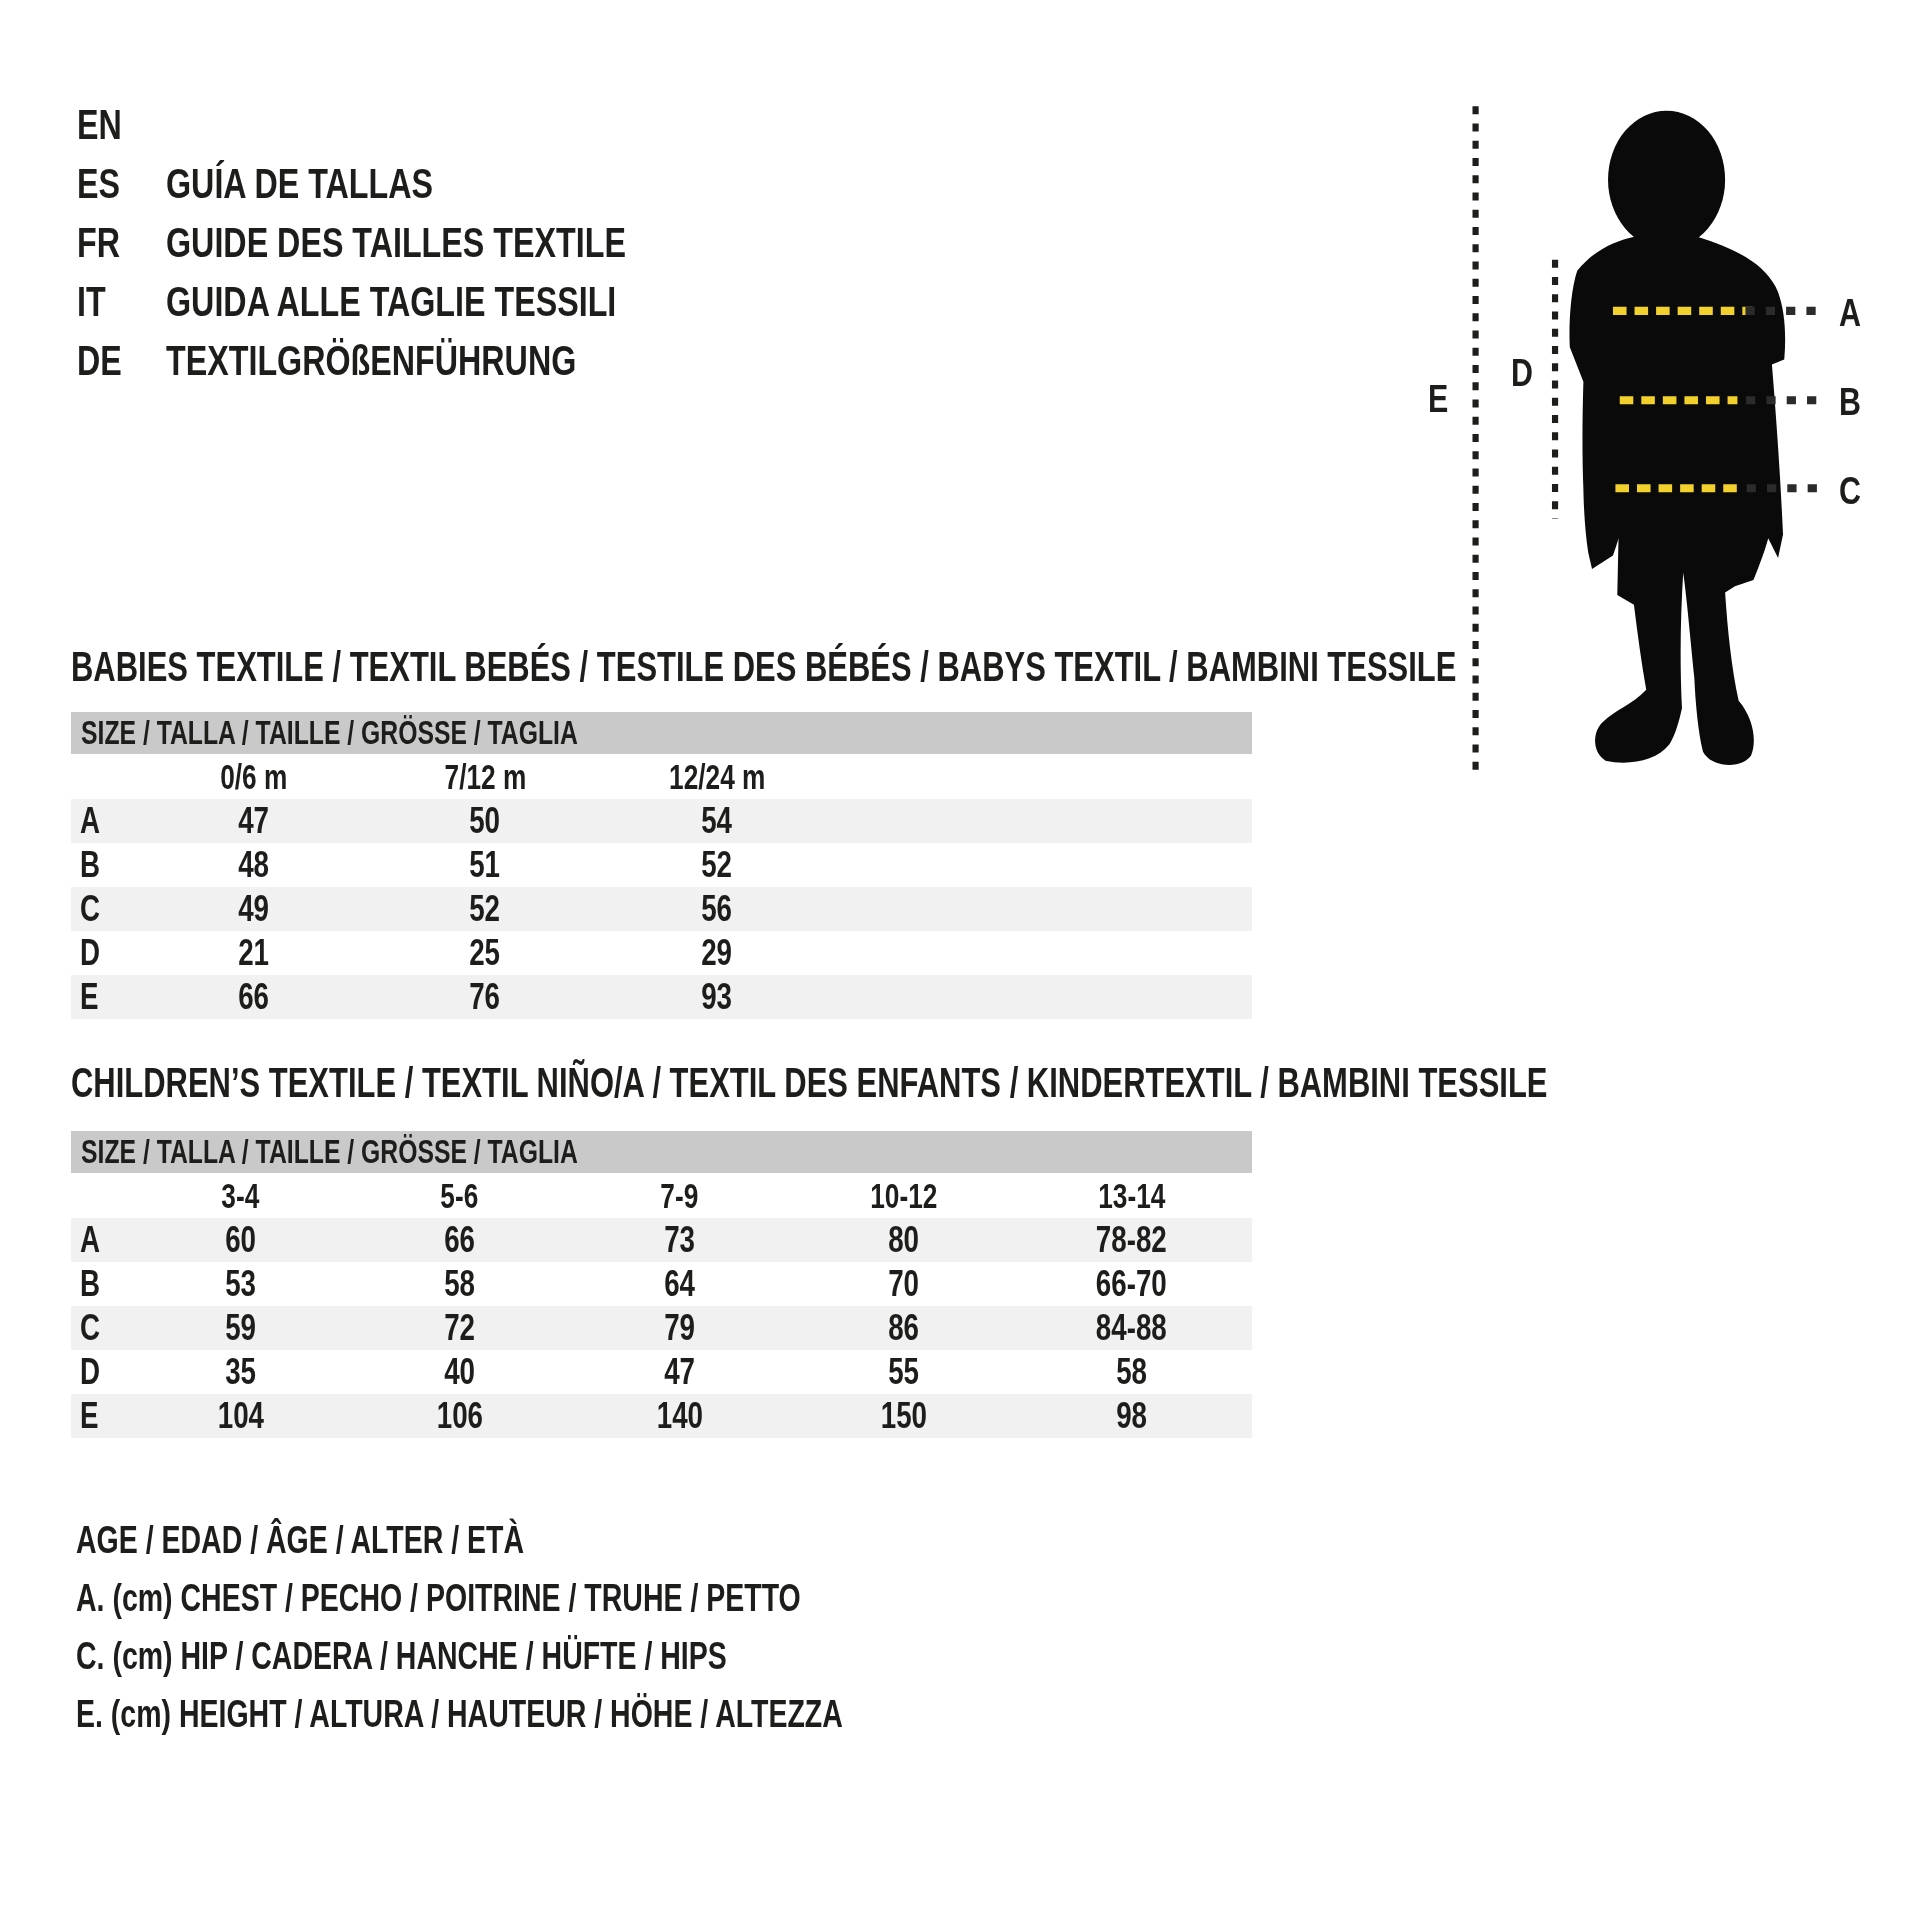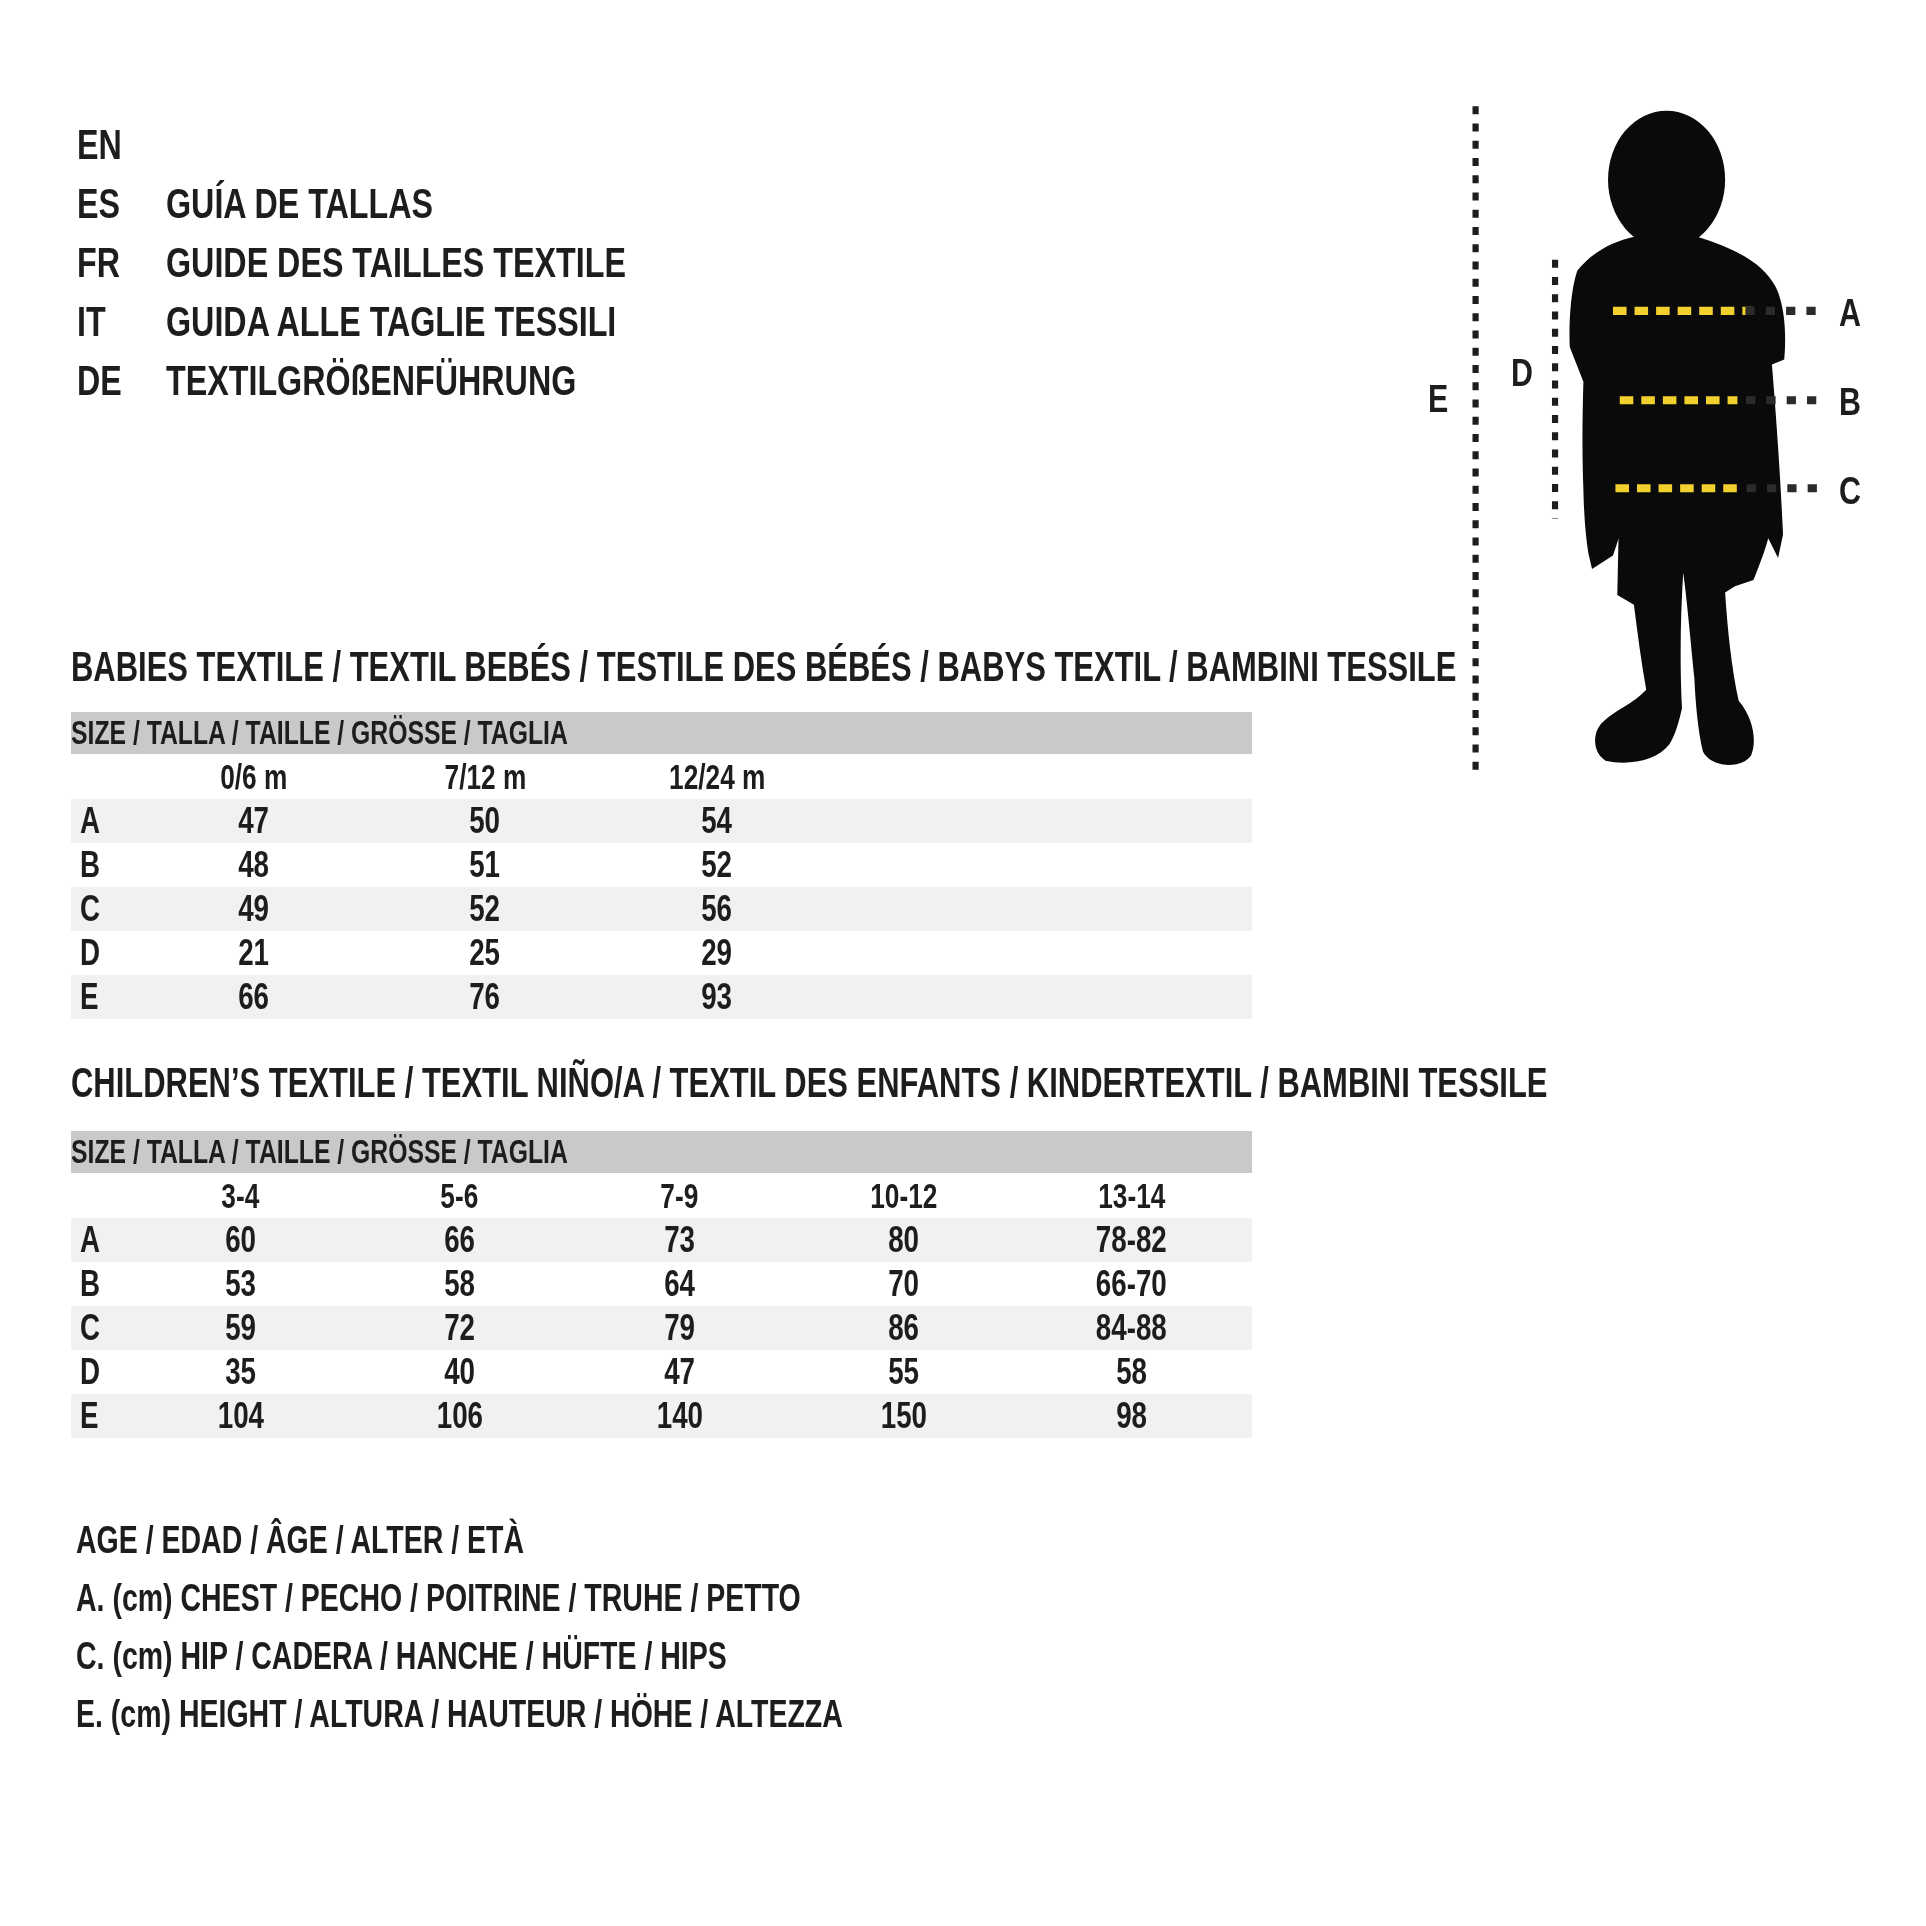--- a/index.html
+++ b/index.html
@@ -6,34 +6,34 @@
   .canvas{
     position:relative;width:1926px;height:1926px;background:#ffffff;overflow:hidden;
     font-family:"Liberation Sans","DejaVu Sans",sans-serif;font-weight:bold;color:#1d1d1b;
   }
   
   .cx{display:inline-block;transform:scaleX(.75);transform-origin:50% 50%;white-space:nowrap;}
   .cxl{display:inline-block;transform:scaleX(.75);transform-origin:0 50%;white-space:nowrap;}
   .cxt{display:inline-block;transform:scaleX(.72);transform-origin:0 50%;white-space:nowrap;}
 
   
-  .lang{position:absolute;left:77px;top:115px;}
+  .lang{position:absolute;left:77px;top:95px;}
   .lang-row{display:grid;grid-template-columns:89px auto;height:59px;line-height:59px;font-size:43px;}
 
   
   .figure{position:absolute;left:1417px;top:86px;width:509px;height:727px;}
   .figure svg{position:absolute;left:0;top:0;}
   .mlabel{position:absolute;font-size:39px;line-height:39px;transform:translateY(-50%) scaleX(.78);transform-origin:0 50%;}
 
   
   .sect-title{position:absolute;left:71px;height:46px;line-height:46px;font-size:43px;white-space:nowrap;}
 
   
   .table{position:absolute;left:71px;width:1181px;}
-  .bar{height:42px;line-height:42px;background:#c9c9c9;font-size:33px;}
+  .bar{height:42px;line-height:42px;background:#c9c9c9;padding-left:10px;font-size:33px;}
   .grid{display:grid;align-items:center;}
   .b-grid{grid-template-columns:60px 219px 218px 220px auto;gap:13px;}
   .c-grid{grid-template-columns:60px 219px 219px 221px 227px 229px auto;}
   .colhead{height:45px;line-height:45px;font-size:35px;}
   .trow{height:44px;line-height:44px;font-size:37px;}
   .trow.alt{background:#f1f1f1;}
   .cell{text-align:center;overflow:visible;}
   .cell.lab{text-align:left;padding-left:8.6px;}
 
   

